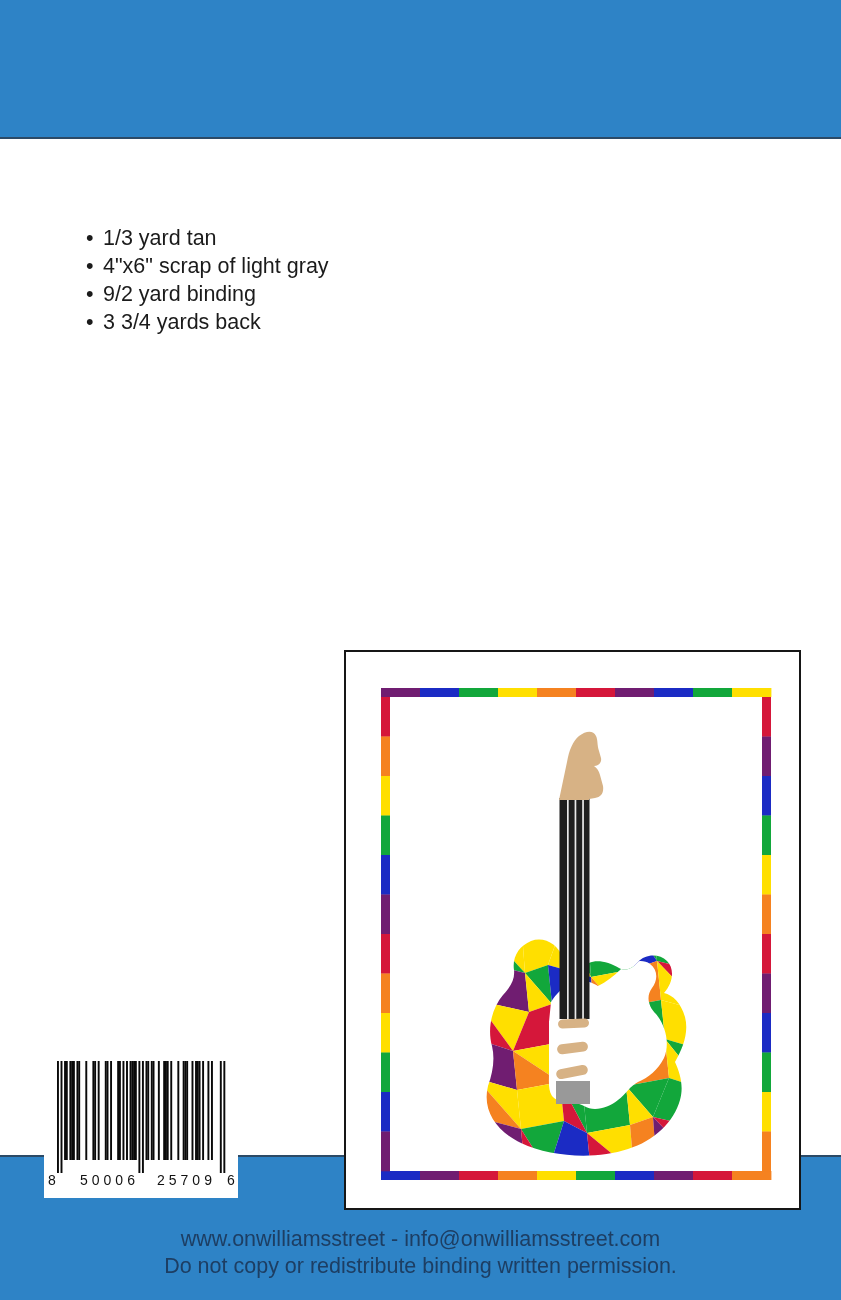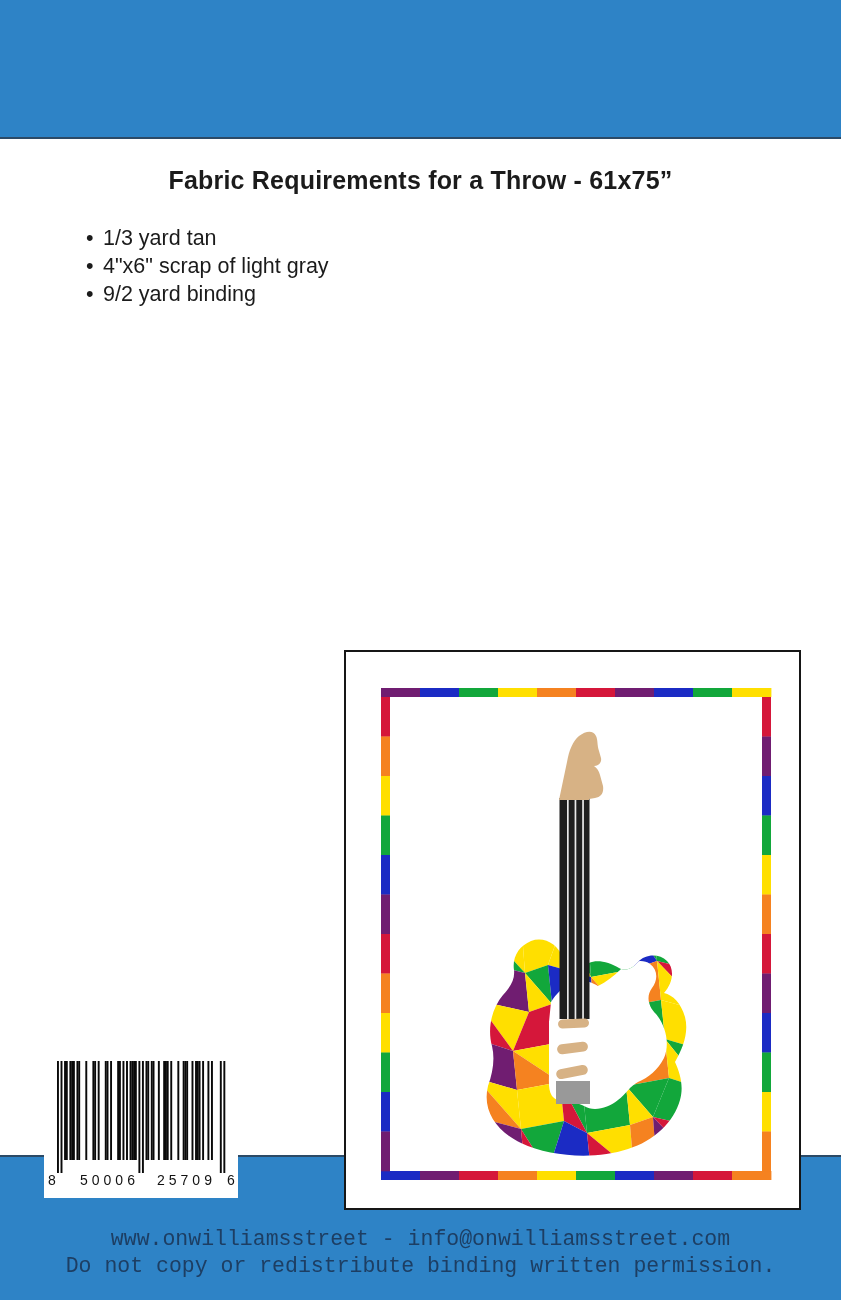--- a/index.html
+++ b/index.html
@@ -26,35 +26,35 @@
     background:#fff;border:2px solid #161616;box-sizing:border-box;z-index:3;}
   .quilt-frame svg{display:block;width:453px;height:556px;}
   .f-red{fill:var(--q-red);} .f-orange{fill:var(--q-orange);} .f-yellow{fill:var(--q-yellow);}
   .f-green{fill:var(--q-green);} .f-blue{fill:var(--q-blue);} .f-purple{fill:var(--q-purple);}
   .barcode-box{position:absolute;left:44px;top:1053px;width:194px;height:145px;
     background:#fff;z-index:4;}
   .barcode-box svg{display:block;width:194px;height:145px;}
   .bc-num{font-family:"Liberation Sans", sans-serif;font-size:14px;fill:#111;}
   .bc-group{letter-spacing:4px;}
   .footer{position:absolute;left:0;top:1226px;width:841px;text-align:center;
-    font-size:21.5px;line-height:27px;color:var(--footer-ink);z-index:5;font-family:Liberation Mono, monospace;}
+    font-size:21.5px;line-height:27px;color:var(--footer-ink);z-index:5;}
 </style>
 </head>
 <body>
 
 <div class="page" style="--q-red: #d5173a; --q-orange: #f58220; --q-yellow: #ffdf00; --q-green: #12a73b; --q-blue: #1b2bc4; --q-purple: #701d71; --q-tan: #d7b285; --q-gray: #999999; --band: #2e83c6; --band-edge: #2c4a66; --footer-ink: #1d3e63;">
 
   <div class="band-top"></div>
 
-  <div class="title">Fabric Requirements for a Throw - 61x75”</div>
 
   <ul class="reqs">
       <li><span class="bullet">•</span><span>1/3 yard tan</span></li>
       <li><span class="bullet">•</span><span>4"x6" scrap of light gray</span></li>
       <li><span class="bullet">•</span><span>9/2 yard binding</span></li>
+      <li><span class="bullet">•</span><span>3 3/4 yards back</span></li>
     </ul>
 
   <div class="quilt-frame">
     <svg viewBox="0 0 453 556" xmlns="http://www.w3.org/2000/svg">
       <defs>
         <clipPath id="bodyClip">
           <path d="M217,306 C212,292 198,284 185,289 C173,294 166,305 168,318 C169,327 165,334 157,343
                    C146,356 141,376 146,394 C149,407 147,420 142,434 C136,458 150,479 175,491
                    C205,505 249,508 282,497 C308,489 328,470 334,448 C338,434 334,421 329,410
                    C337,396 343,380 339,365 C335,351 327,343 318,341 C327,331 329,317 321,309

